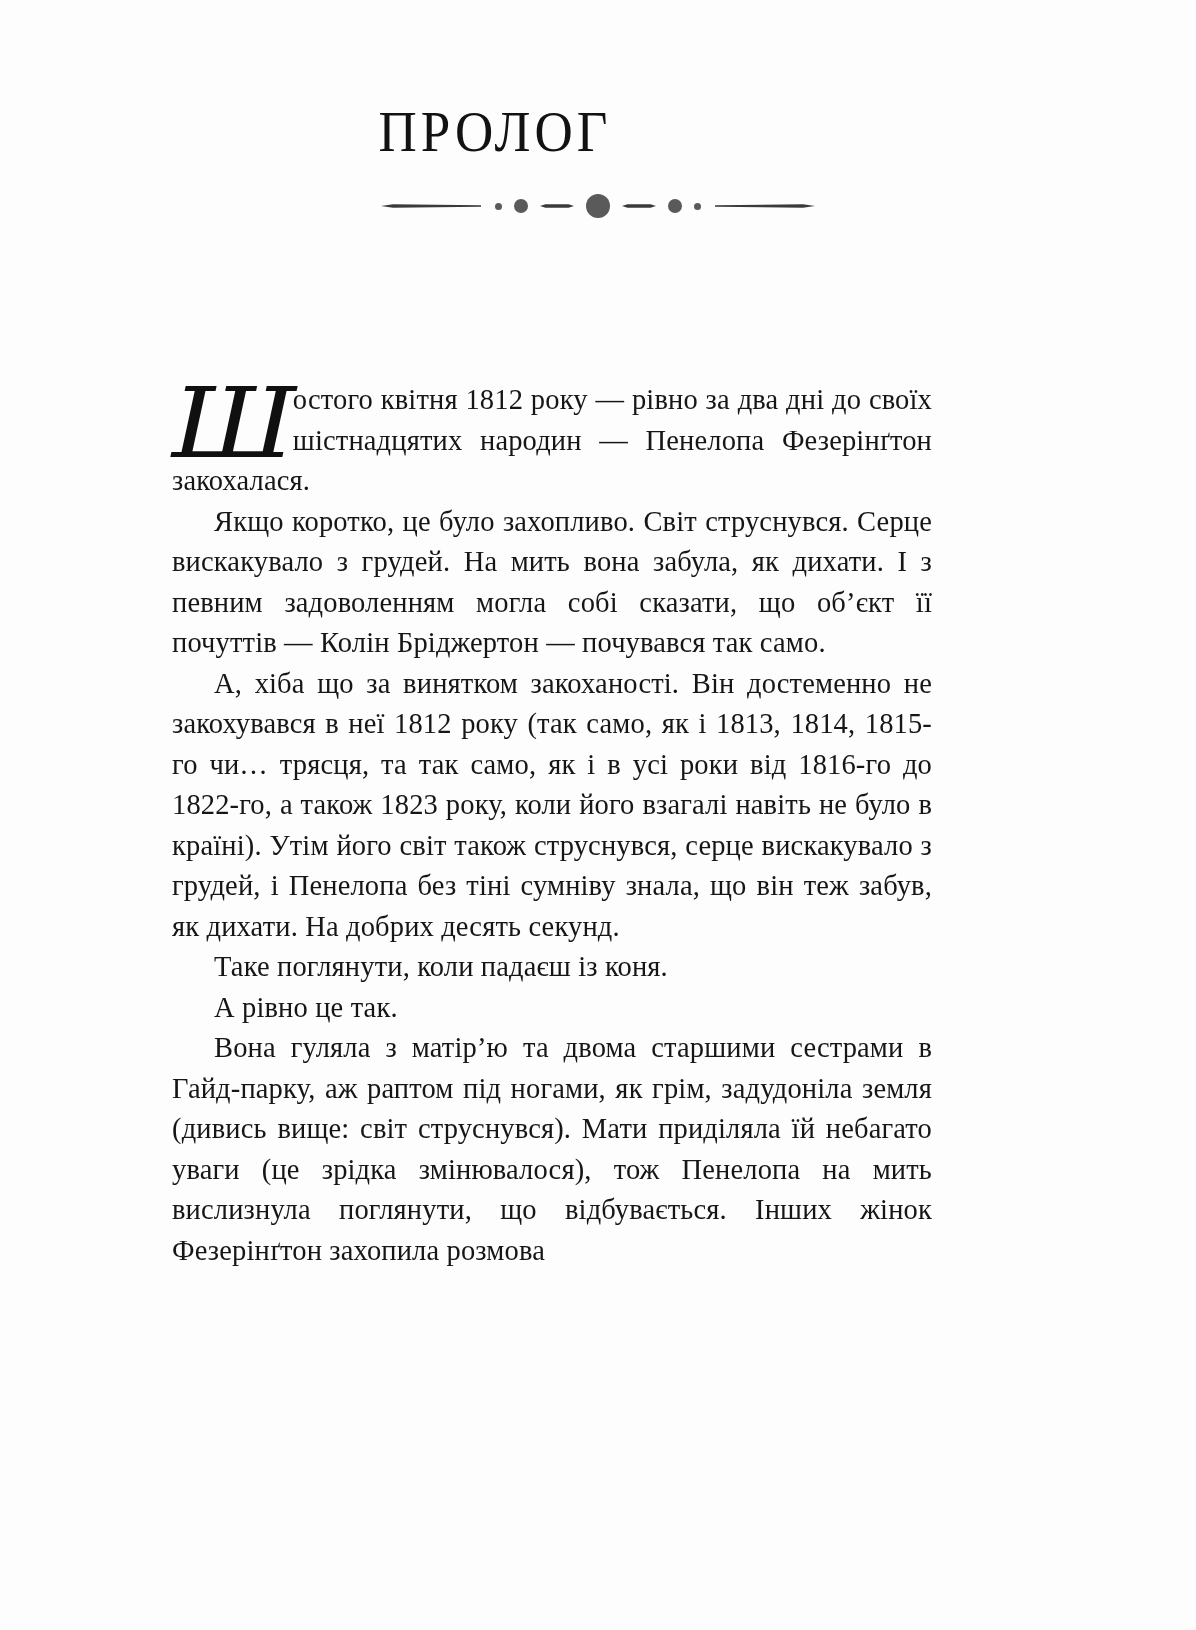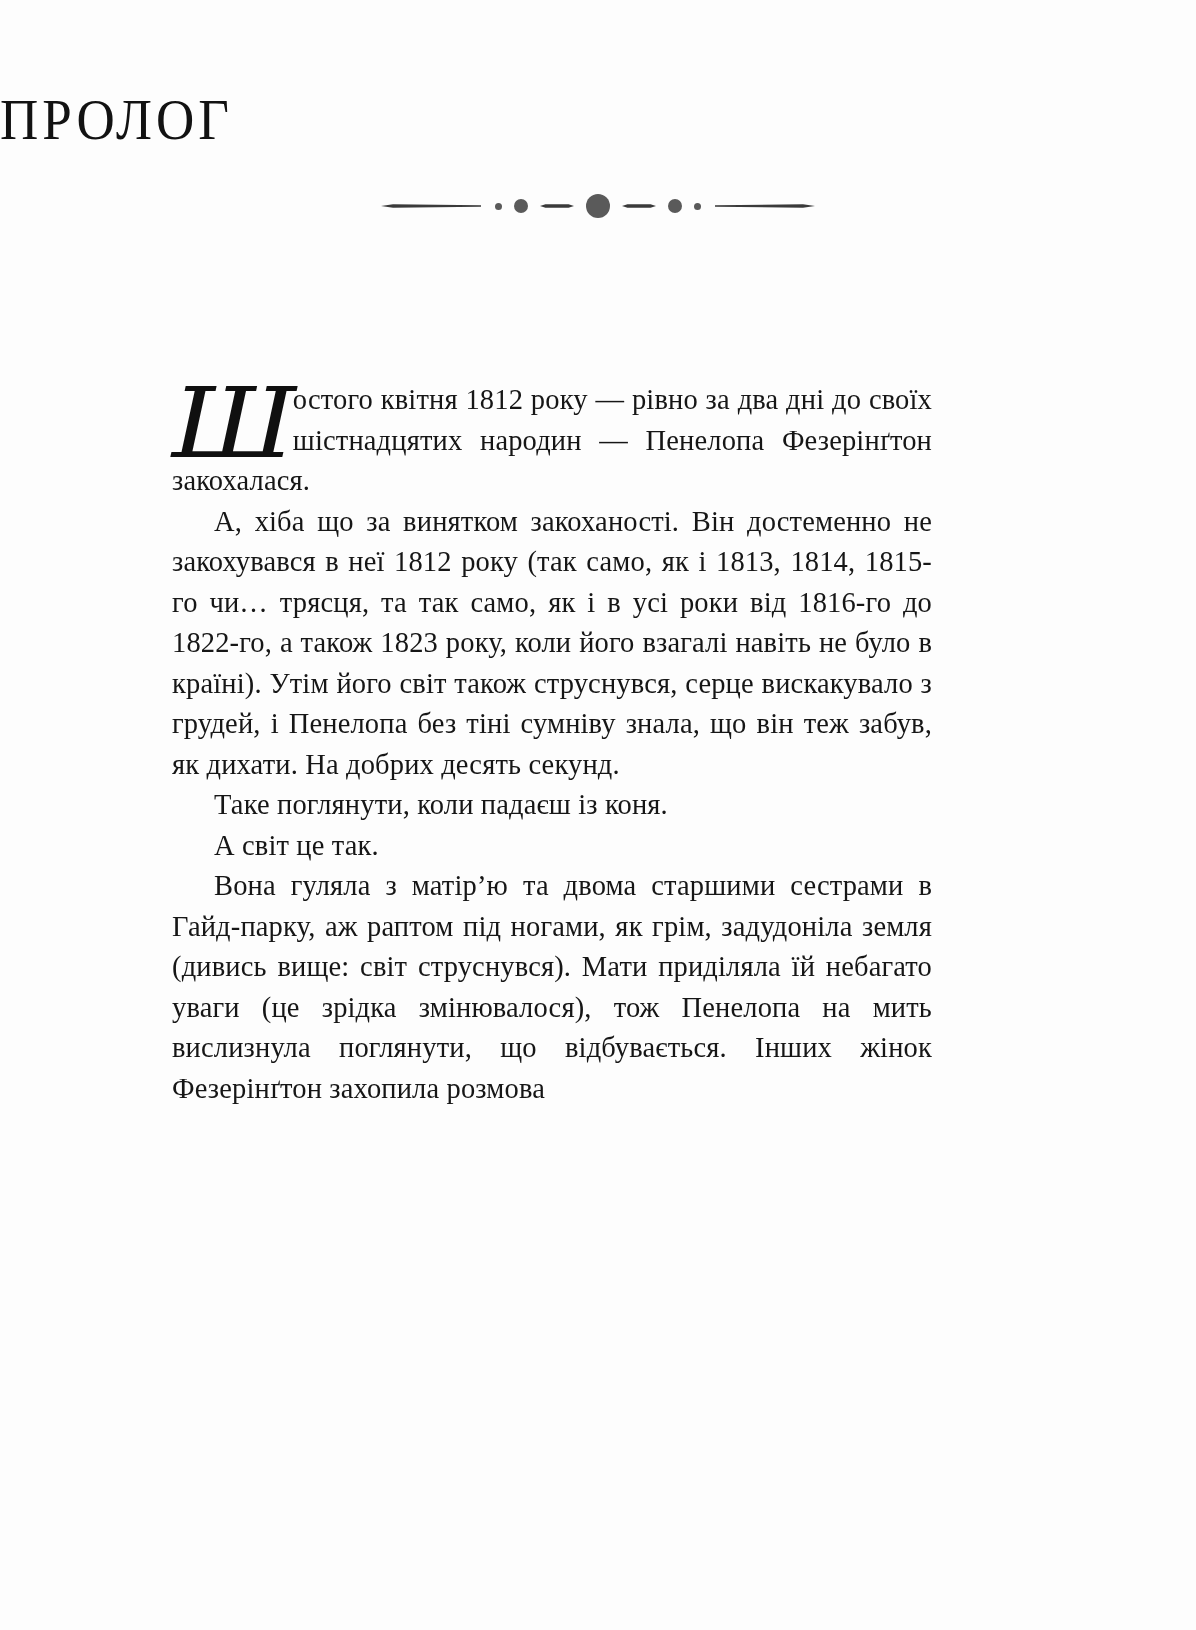--- a/index.html
+++ b/index.html
@@ -19,23 +19,24 @@
 
   .page {
     position: absolute;
     inset: 0;
     background: #fdfdfd;
   }
 
   
   .chapter-head {
     position: absolute;
-    top: 92px;
+    top: 104px;
     left: 0;
     width: 990px;
+    text-align: center;
   }
 
   .chapter-title {
     font-family: "Liberation Serif", "DejaVu Serif", serif;
     font-size: 53px;
     line-height: 1.0;
     letter-spacing: 4px;
     font-weight: 400;
     color: #121212;
     display: inline-block;
@@ -152,19 +153,20 @@
       <span class="orn-dot dot-sm"></span>
       <span class="orn-gap-m"></span>
       <span class="orn-dot dot-xs"></span>
       <span class="orn-gap-s"></span>
       <span class="orn-rule right"></span>
     </div>
   </div>
 
   <div class="body-text">
     <p class="first"><span class="dropcap">Ш</span><span>остого квітня 1812 року — рівно за два дні до своїх шістнадцятих народин — Пенелопа Фезерінґтон закохалася.</span></p>
+    <p>Якщо коротко, це було захопливо. Світ струснувся. Серце вискакувало з грудей. На мить вона забула, як дихати. І з певним задоволенням могла собі сказати, що об’єкт її почуттів — Колін Бріджертон — почувався так само.</p>
     <p>А, хіба що за винятком закоханості. Він достеменно не закохувався в неї 1812 року (так само, як і 1813, 1814, 1815-го чи… трясця, та так само, як і в усі роки від 1816-го до 1822-го, а також 1823 року, коли його взагалі навіть не було в країні). Утім його світ також струснувся, серце вискакувало з грудей, і Пенелопа без тіні сумніву знала, що він теж забув, як дихати. На добрих десять секунд.</p>
     <p>Таке поглянути, коли падаєш із коня.</p>
-    <p>А світ це так.</p>
+    <p>А рівно це так.</p>
     <p>Вона гуляла з матір’ю та двома старшими сестрами в Гайд-парку, аж раптом під ногами, як грім, задудоніла земля (дивись вище: світ струснувся). Мати приділяла їй небагато уваги (це зрідка змінювалося), тож Пенелопа на мить вислизнула поглянути, що відбувається. Інших жінок Фезерінґтон захопила розмова</p>
   </div>
 
 </div>
 
 </body></html>

